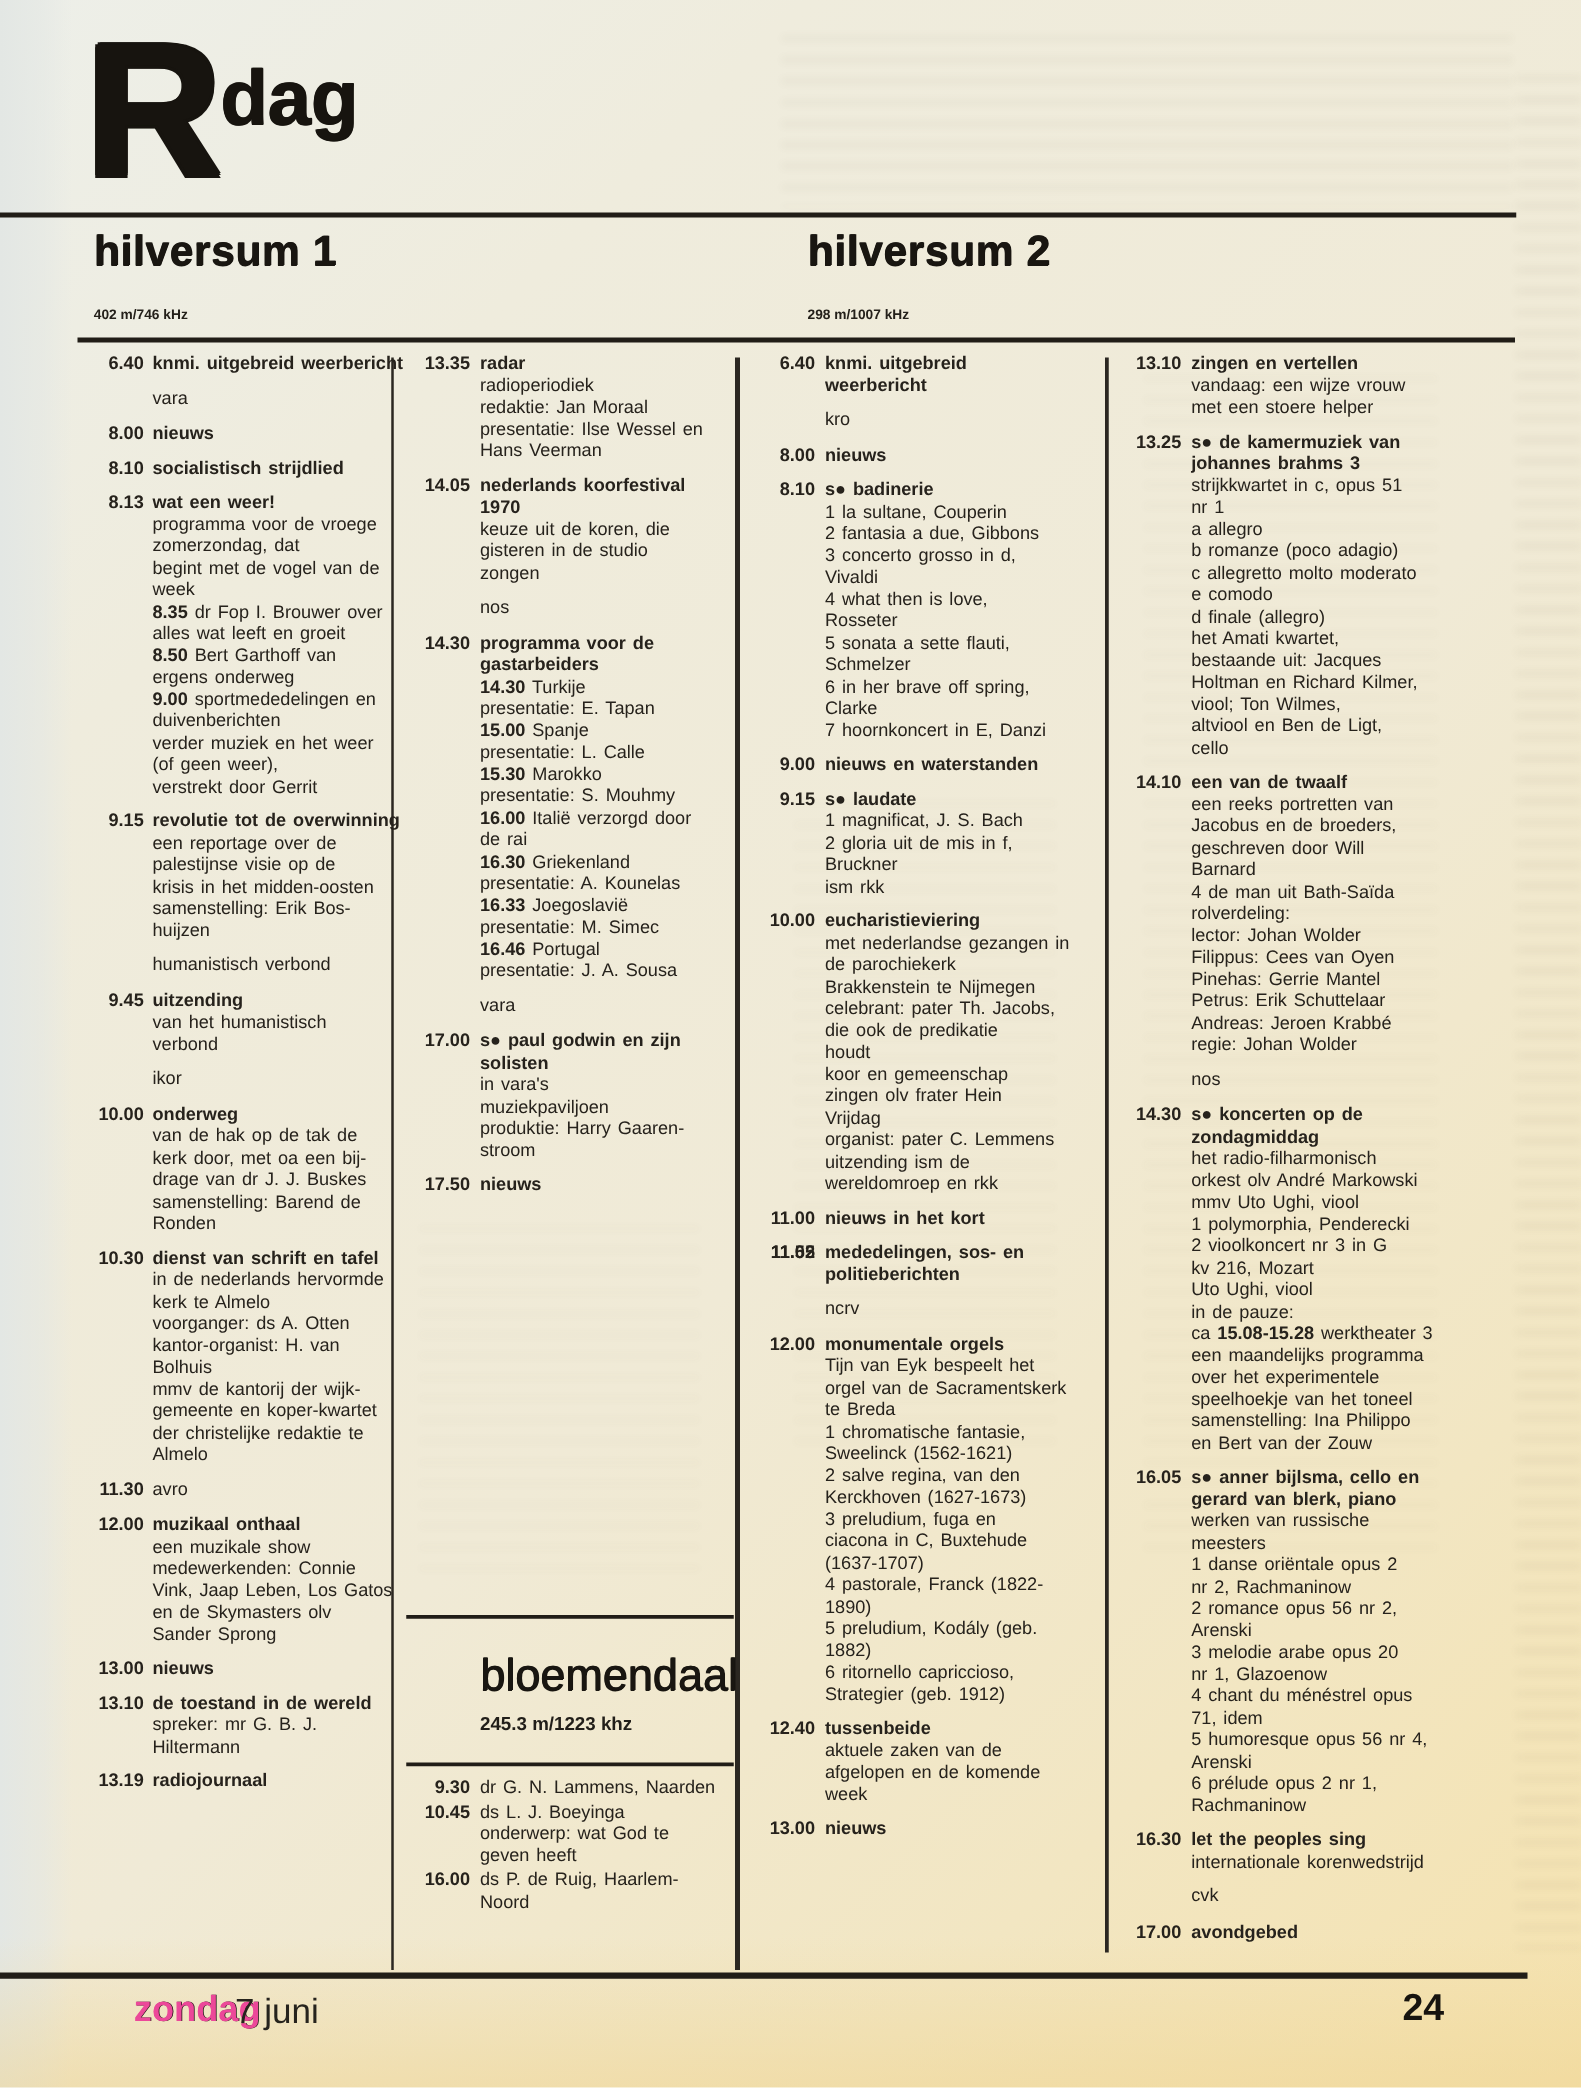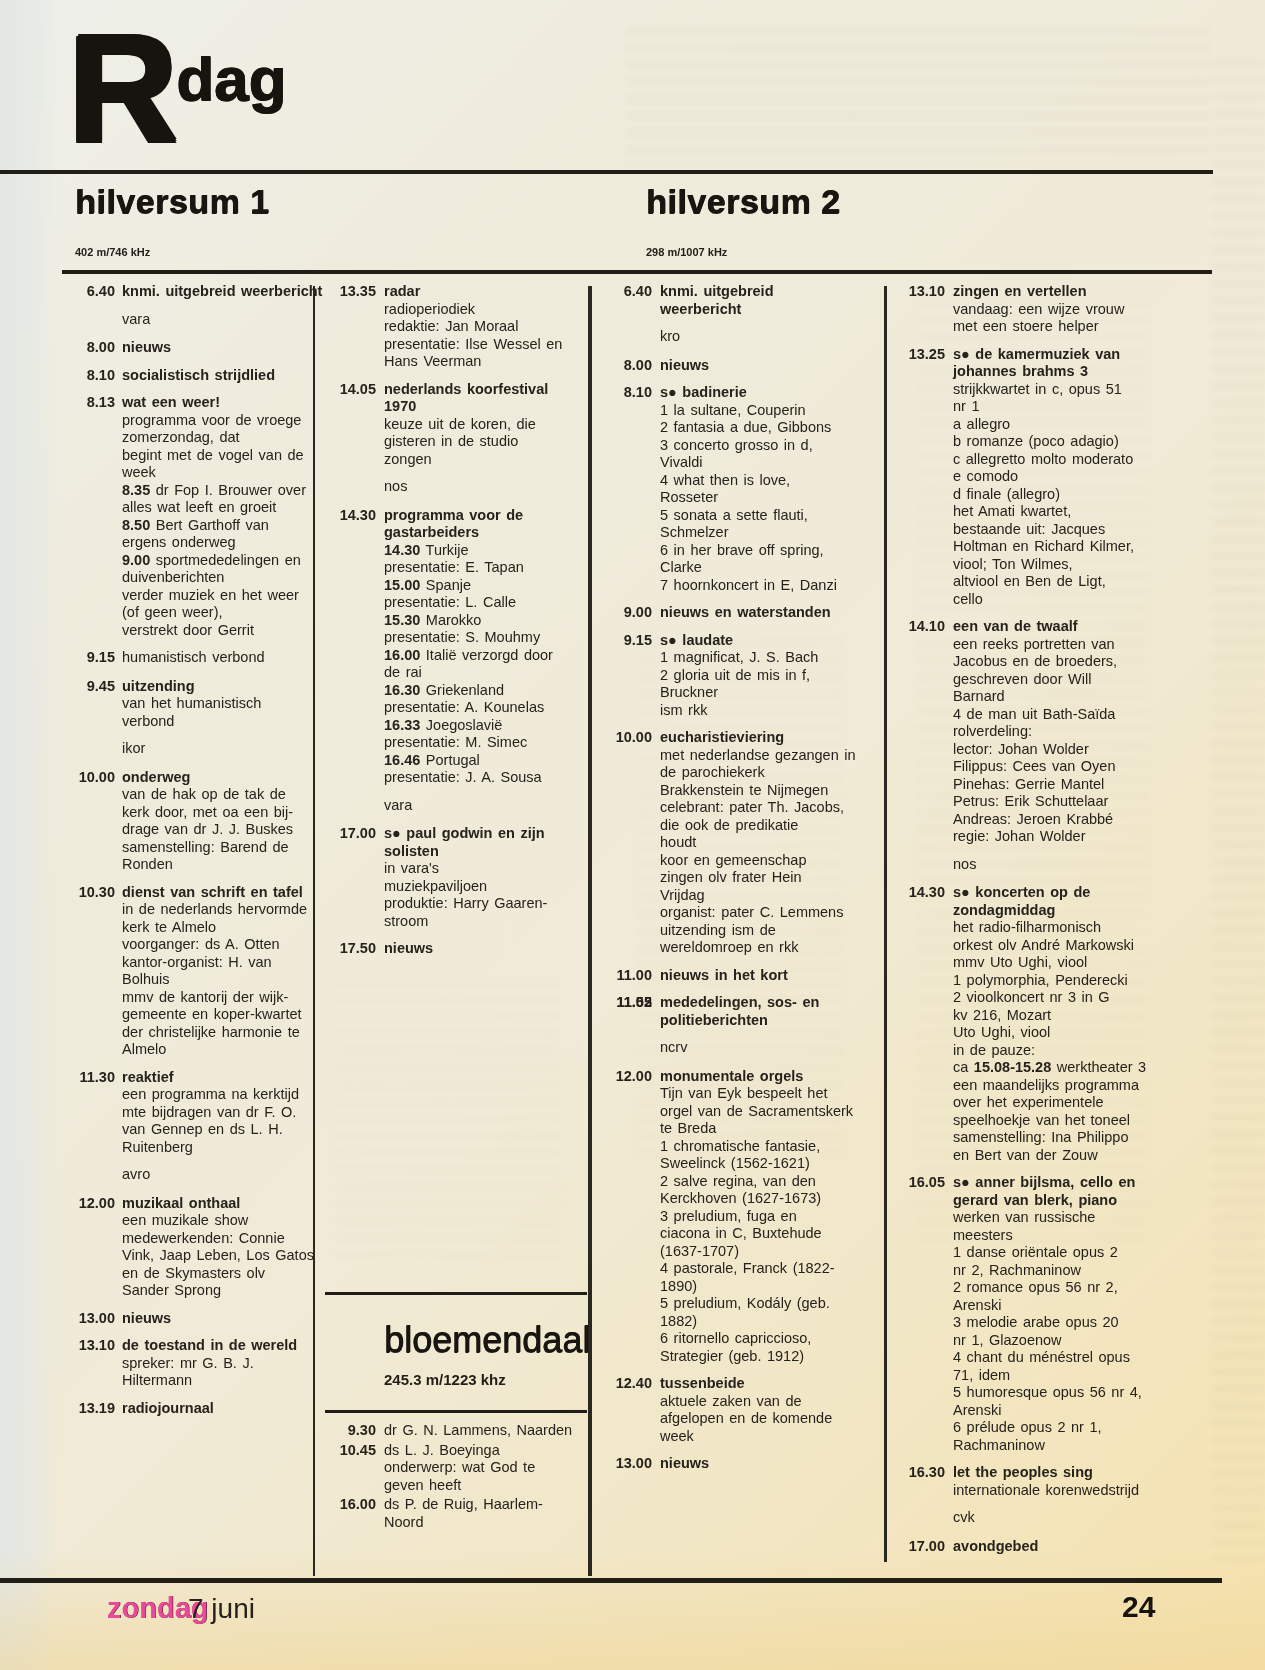--- a/index.html
+++ b/index.html
@@ -149,20 +149,28 @@
           <div class="line">ergens onderweg</div>
           <div class="line"><b class="tt">9.00</b> sportmededelingen en</div>
           <div class="line">duivenberichten</div>
           <div class="line">verder muziek en het weer</div>
           <div class="line">(of geen weer),</div>
           <div class="line">verstrekt door Gerrit</div>
         </div>
       </div>
       <div class="entry">
         <span class="time">9.15</span>
+        <div class="lines">
+          <div class="line bold">revolutie tot de overwinning</div>
+          <div class="line">een reportage over de</div>
+          <div class="line">palestijnse visie op de</div>
+          <div class="line">krisis in het midden-oosten</div>
+          <div class="line">samenstelling: Erik Bos-</div>
+          <div class="line">huijzen</div>
+        </div>
       </div>
       <div class="network">humanistisch verbond</div>
       <div class="entry">
         <span class="time">9.45</span>
         <div class="lines">
           <div class="line bold">uitzending</div>
           <div class="line">van het humanistisch</div>
           <div class="line">verbond</div>
         </div>
       </div>
@@ -182,33 +190,26 @@
         <span class="time">10.30</span>
         <div class="lines">
           <div class="line bold">dienst van schrift en tafel</div>
           <div class="line">in de nederlands hervormde</div>
           <div class="line">kerk te Almelo</div>
           <div class="line">voorganger: ds A. Otten</div>
           <div class="line">kantor-organist: H. van</div>
           <div class="line">Bolhuis</div>
           <div class="line">mmv de kantorij der wijk-</div>
           <div class="line">gemeente en koper-kwartet</div>
-          <div class="line">der christelijke harmonie te</div>
+          <div class="line">der christelijke redaktie te</div>
           <div class="line">Almelo</div>
         </div>
       </div>
       <div class="entry">
         <span class="time">11.30</span>
-        <div class="lines">
-          <div class="line bold">reaktief</div>
-          <div class="line">een programma na kerktijd</div>
-          <div class="line">mte bijdragen van dr F. O.</div>
-          <div class="line">van Gennep en ds L. H.</div>
-          <div class="line">Ruitenberg</div>
-        </div>
       </div>
       <div class="network">avro</div>
       <div class="entry">
         <span class="time">12.00</span>
         <div class="lines">
           <div class="line bold">muzikaal onthaal</div>
           <div class="line">een muzikale show</div>
           <div class="line">medewerkenden: Connie</div>
           <div class="line">Vink, Jaap Leben, Los Gatos</div>
           <div class="line">en de Skymasters olv</div>

